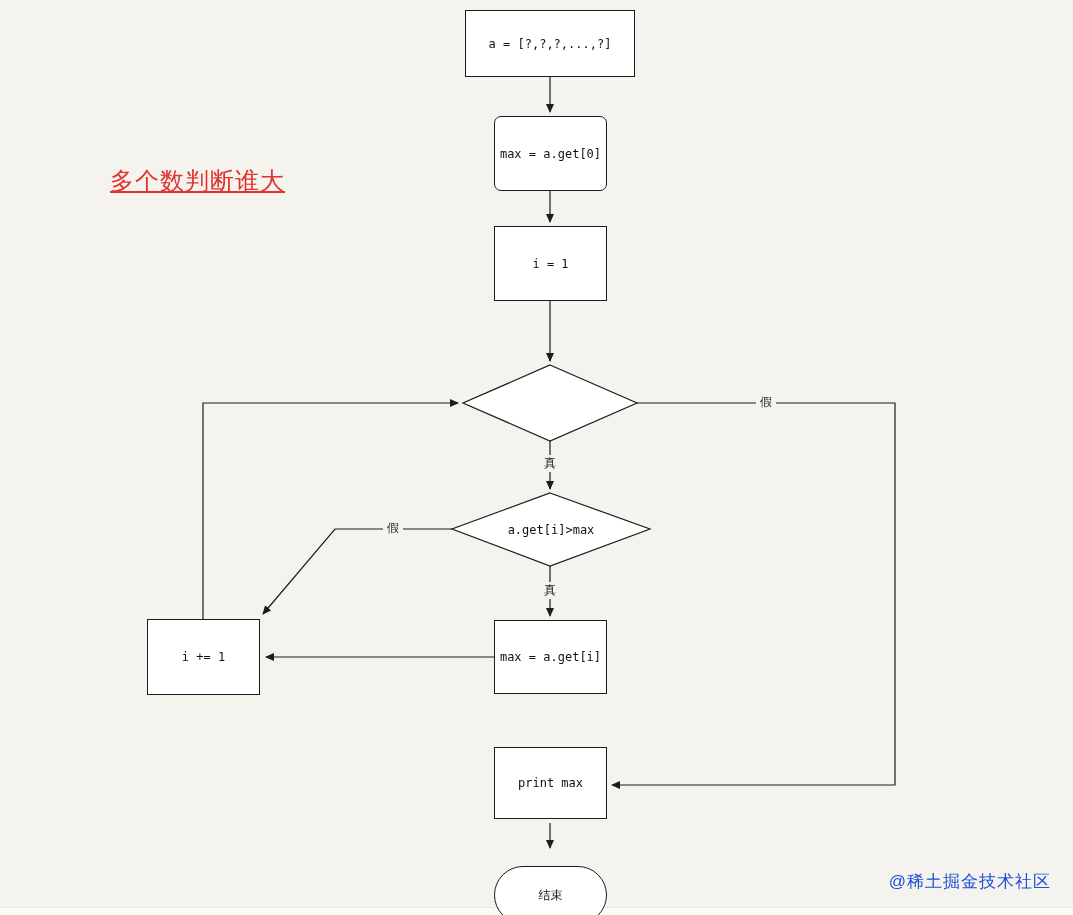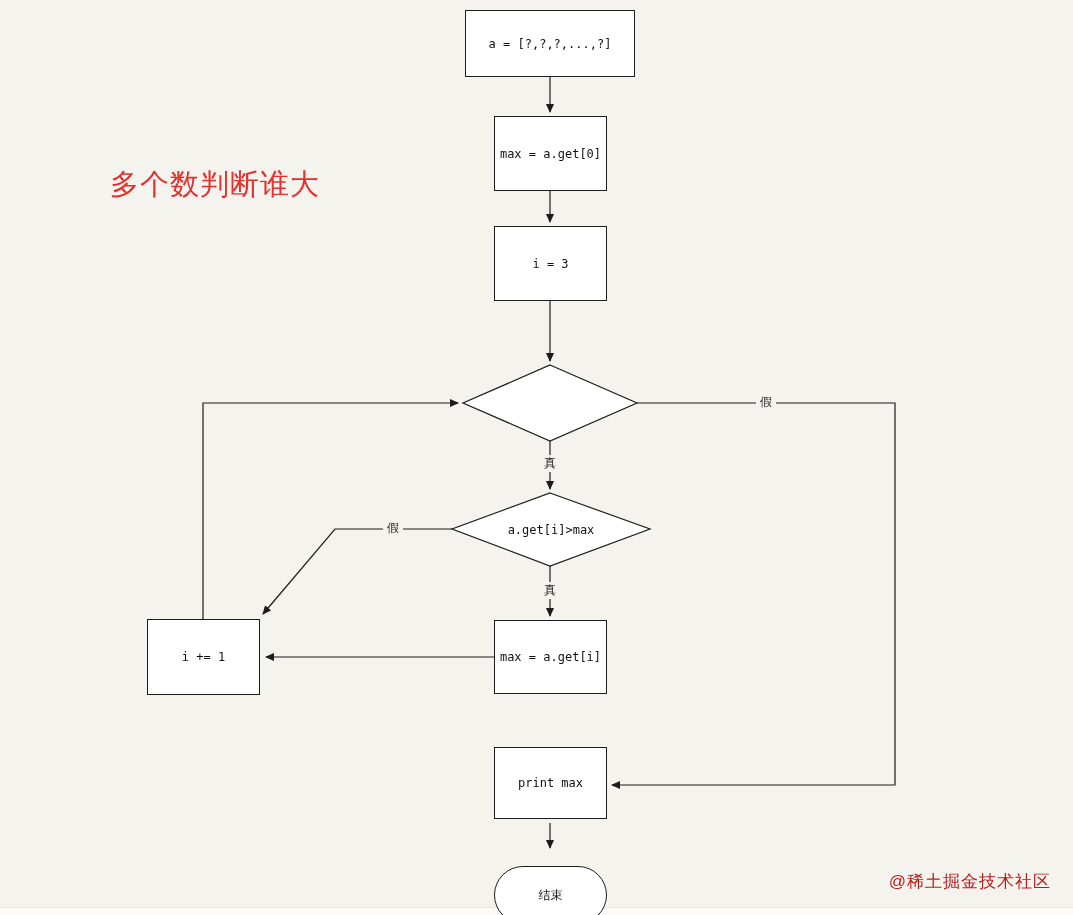--- a/index.html
+++ b/index.html
@@ -43,23 +43,24 @@
     width: 20px; height: 17px; line-height: 17px;
     text-align: center;
     background: #f5f3ee;
     font-family: "DejaVu Sans", sans-serif;
     font-size: 12px; color: #222;
     z-index: 3;
   }
   .title-note {
     position: absolute;
     left: 110px; top: 165px;
-    font-size: 29px; font-weight: 500;
+    font-size: 24px; font-weight: 500;
     letter-spacing: 1px;
     z-index: 2;
+    text-decoration: underline;
   }
   .watermark {
     position: absolute;
     right: 22px; top: 870px;
     font-size: 17px;
     letter-spacing: 1px;
     z-index: 2;
   }
   .bottom-strip {
     position: absolute;
@@ -94,23 +95,23 @@
       <path d="M550 823 L550 848" marker-end="url(#arw)"></path>
     </g>
     <g stroke="#1c1c1c" stroke-width="1.2" fill="#ffffff">
       <polygon points="550,365 637,403 550,441 463,403"></polygon>
       <polygon points="550,493 650,529 550,566 452,529"></polygon>
     </g>
   </svg>
 
   <div class="node" style="left:465px; top:10px; width:170px; height:67px;">a = [?,?,?,...,?]</div>
 
-  <div class="node" style="left:494px; top:116px; width:113px; height:75px;">max = a.get[0]</div>
+  <div class="node" style="left:494px; top:116px; width:113px; height:75px;border-radius:7px;">max = a.get[0]</div>
 
-  <div class="node" style="left:494px; top:226px; width:113px; height:75px;">i = 3</div>
+  <div class="node" style="left:494px; top:226px; width:113px; height:75px;">i = 1</div>
 
 
   <div class="diamond-label" style="left:452px; top:493px; width:198px; height:73px;">a.get[i]&gt;max</div>
 
   <div class="node" style="left:494px; top:620px; width:113px; height:74px;">max = a.get[i]</div>
 
   <div class="node" style="left:147px; top:619px; width:113px; height:76px;">i += 1</div>
 
   <div class="node" style="left:494px; top:747px; width:113px; height:72px;">print max</div>
 
@@ -119,16 +120,16 @@
   <div class="edge-label" style="left:540px; top:455px;">真</div>
 
   <div class="edge-label" style="left:540px; top:582px;">真</div>
 
   <div class="edge-label" style="left:383px; top:520px;">假</div>
 
   <div class="edge-label" style="left:756px; top:394px;">假</div>
 
   <div class="title-note" style="color: rgb(227, 49, 47);">多个数判断谁大</div>
 
-  <div class="watermark" style="color: #b91c1c;">@稀土掘金技术社区</div>
+  <div class="watermark" style="color: #1d4ed8;">@稀土掘金技术社区</div>
 
   <div class="bottom-strip"></div>
 </div>
 
 </body></html>

